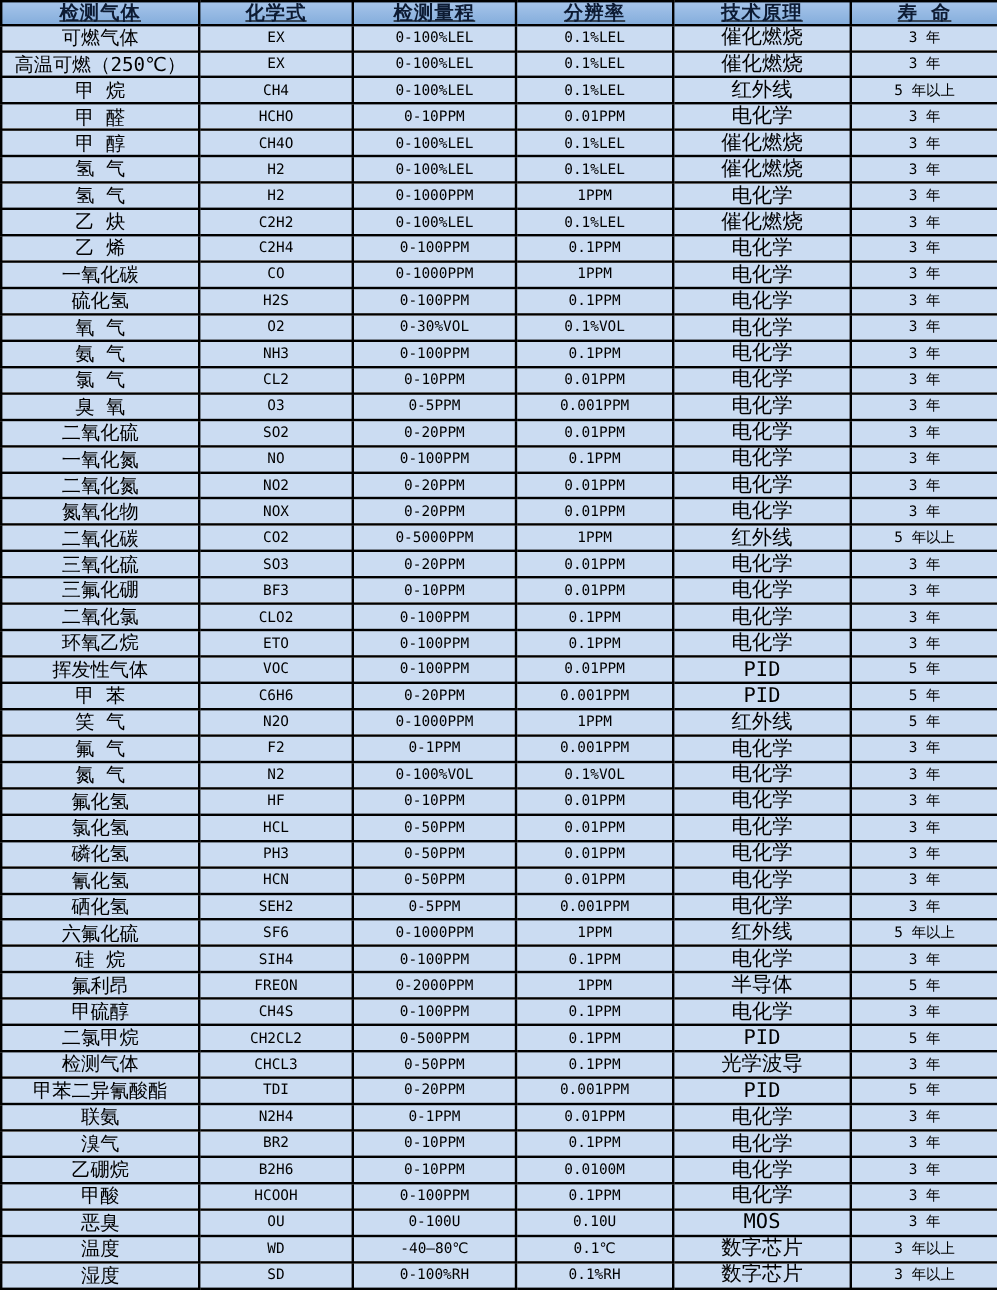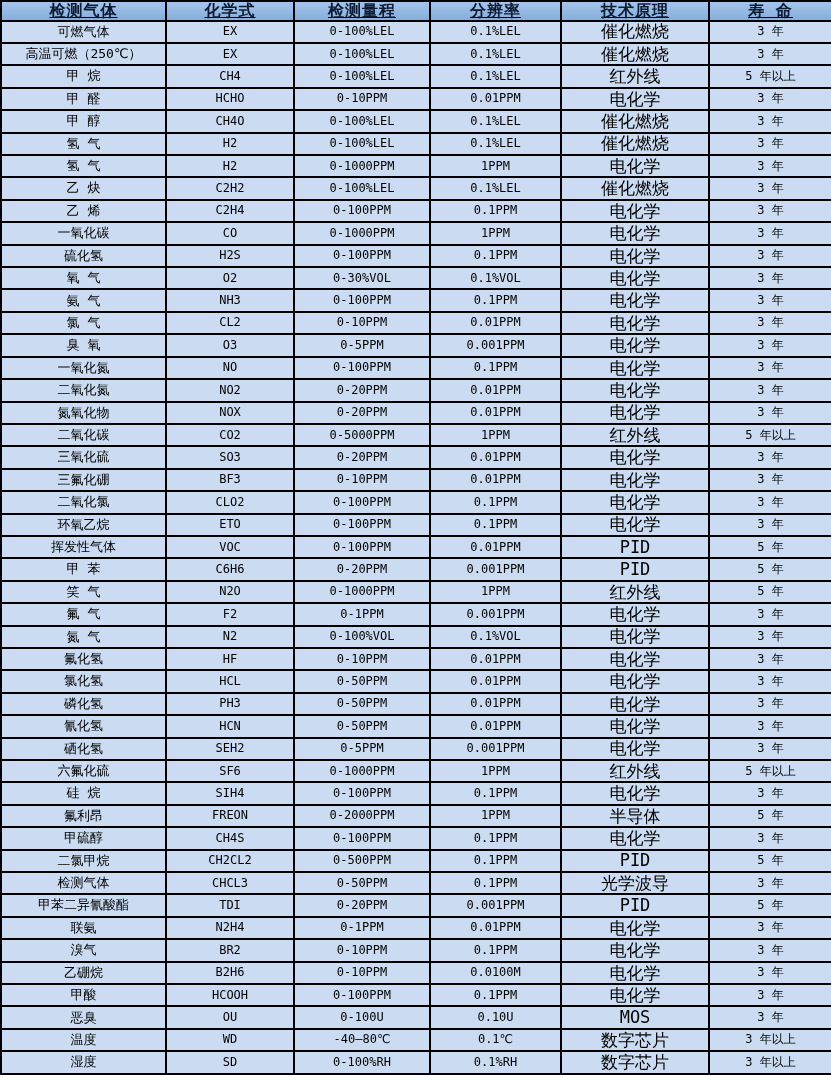--- a/index.html
+++ b/index.html
@@ -39,21 +39,21 @@
     font-weight: bold;
     color: #0d1b33;
     letter-spacing: 1px;
   }
   table.spec-table td {
     background: #cbdcf2;
     font-size: 12px;
     color: #000000;
   }
   table.spec-table td.cell-gas {
-    font-size: 13px;
+    font-size: 16px;
   }
   table.spec-table td.cell-principle {
     font-size: 17px;
   }
   table.spec-table td.cell-lifespan {
     font-size: 12px;
     margin-left: 31px;
   }
 </style>
 </head>
@@ -193,20 +193,28 @@
       </tr>
       <tr>
         <td class="cell-gas">臭 氧</td>
         <td class="cell-formula">O3</td>
         <td class="cell-range">0-5PPM</td>
         <td class="cell-resolution">0.001PPM</td>
         <td class="cell-principle">电化学</td>
         <td class="cell-lifespan">3 年</td>
       </tr>
       <tr>
+        <td class="cell-gas">二氧化硫</td>
+        <td class="cell-formula">SO2</td>
+        <td class="cell-range">0-20PPM</td>
+        <td class="cell-resolution">0.01PPM</td>
+        <td class="cell-principle">电化学</td>
+        <td class="cell-lifespan">3 年</td>
+      </tr>
+      <tr>
         <td class="cell-gas">一氧化氮</td>
         <td class="cell-formula">NO</td>
         <td class="cell-range">0-100PPM</td>
         <td class="cell-resolution">0.1PPM</td>
         <td class="cell-principle">电化学</td>
         <td class="cell-lifespan">3 年</td>
       </tr>
       <tr>
         <td class="cell-gas">二氧化氮</td>
         <td class="cell-formula">NO2</td>

